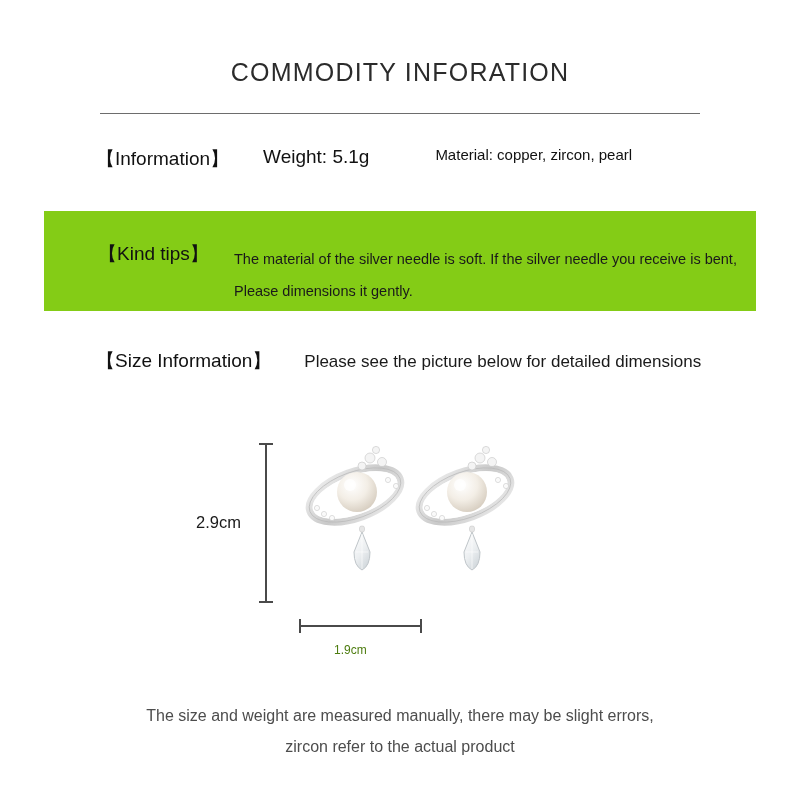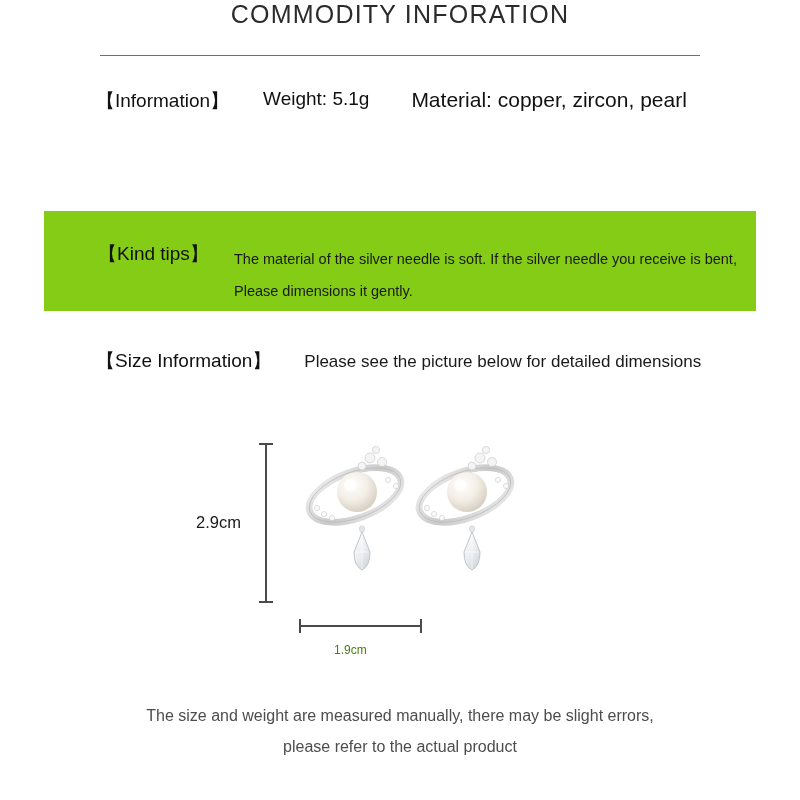--- a/index.html
+++ b/index.html
@@ -20,20 +20,21 @@
     height: 800px;
     box-sizing: border-box;
   }
 
   
   .title {
     text-align: center;
     font-size: 25px;
     letter-spacing: 1.2px;
     color: #2b2b2b;
+    padding-top: 58px;
     font-weight: 400;
   }
   .title-rule {
     width: 600px;
     height: 1px;
     background: #6d6d6d;
     margin: 26px auto 0 auto;
   }
 
   
@@ -48,23 +49,23 @@
     color: #111;
     white-space: nowrap;
   }
   .info-weight {
     font-size: 19px;
     color: #111;
     margin-left: 34px;
     white-space: nowrap;
   }
   .info-material {
-    font-size: 21px;
-    color: #111;
-    margin-left: 42px;
+    font-size: 15px;
+    color: #111;
+    margin-left: 66px;
     white-space: nowrap;
   }
 
   
   .tips-band {
     position: absolute;
     left: 44px;
     top: 211px;
     width: 712px;
     height: 100px;
@@ -310,16 +311,16 @@
 
     <div class="h-measure">
       <div class="h-cap-l"></div>
       <div class="h-cap-r"></div>
     </div>
     <div class="h-label">1.9cm</div>
   </div>
 
   <div class="footer">
     <div>The size and weight are measured manually, there may be slight errors,</div>
-    <div>please refer to the actual product</div>
+    <div>zircon refer to the actual product</div>
   </div>
 
 </div>
 
 </body></html>

